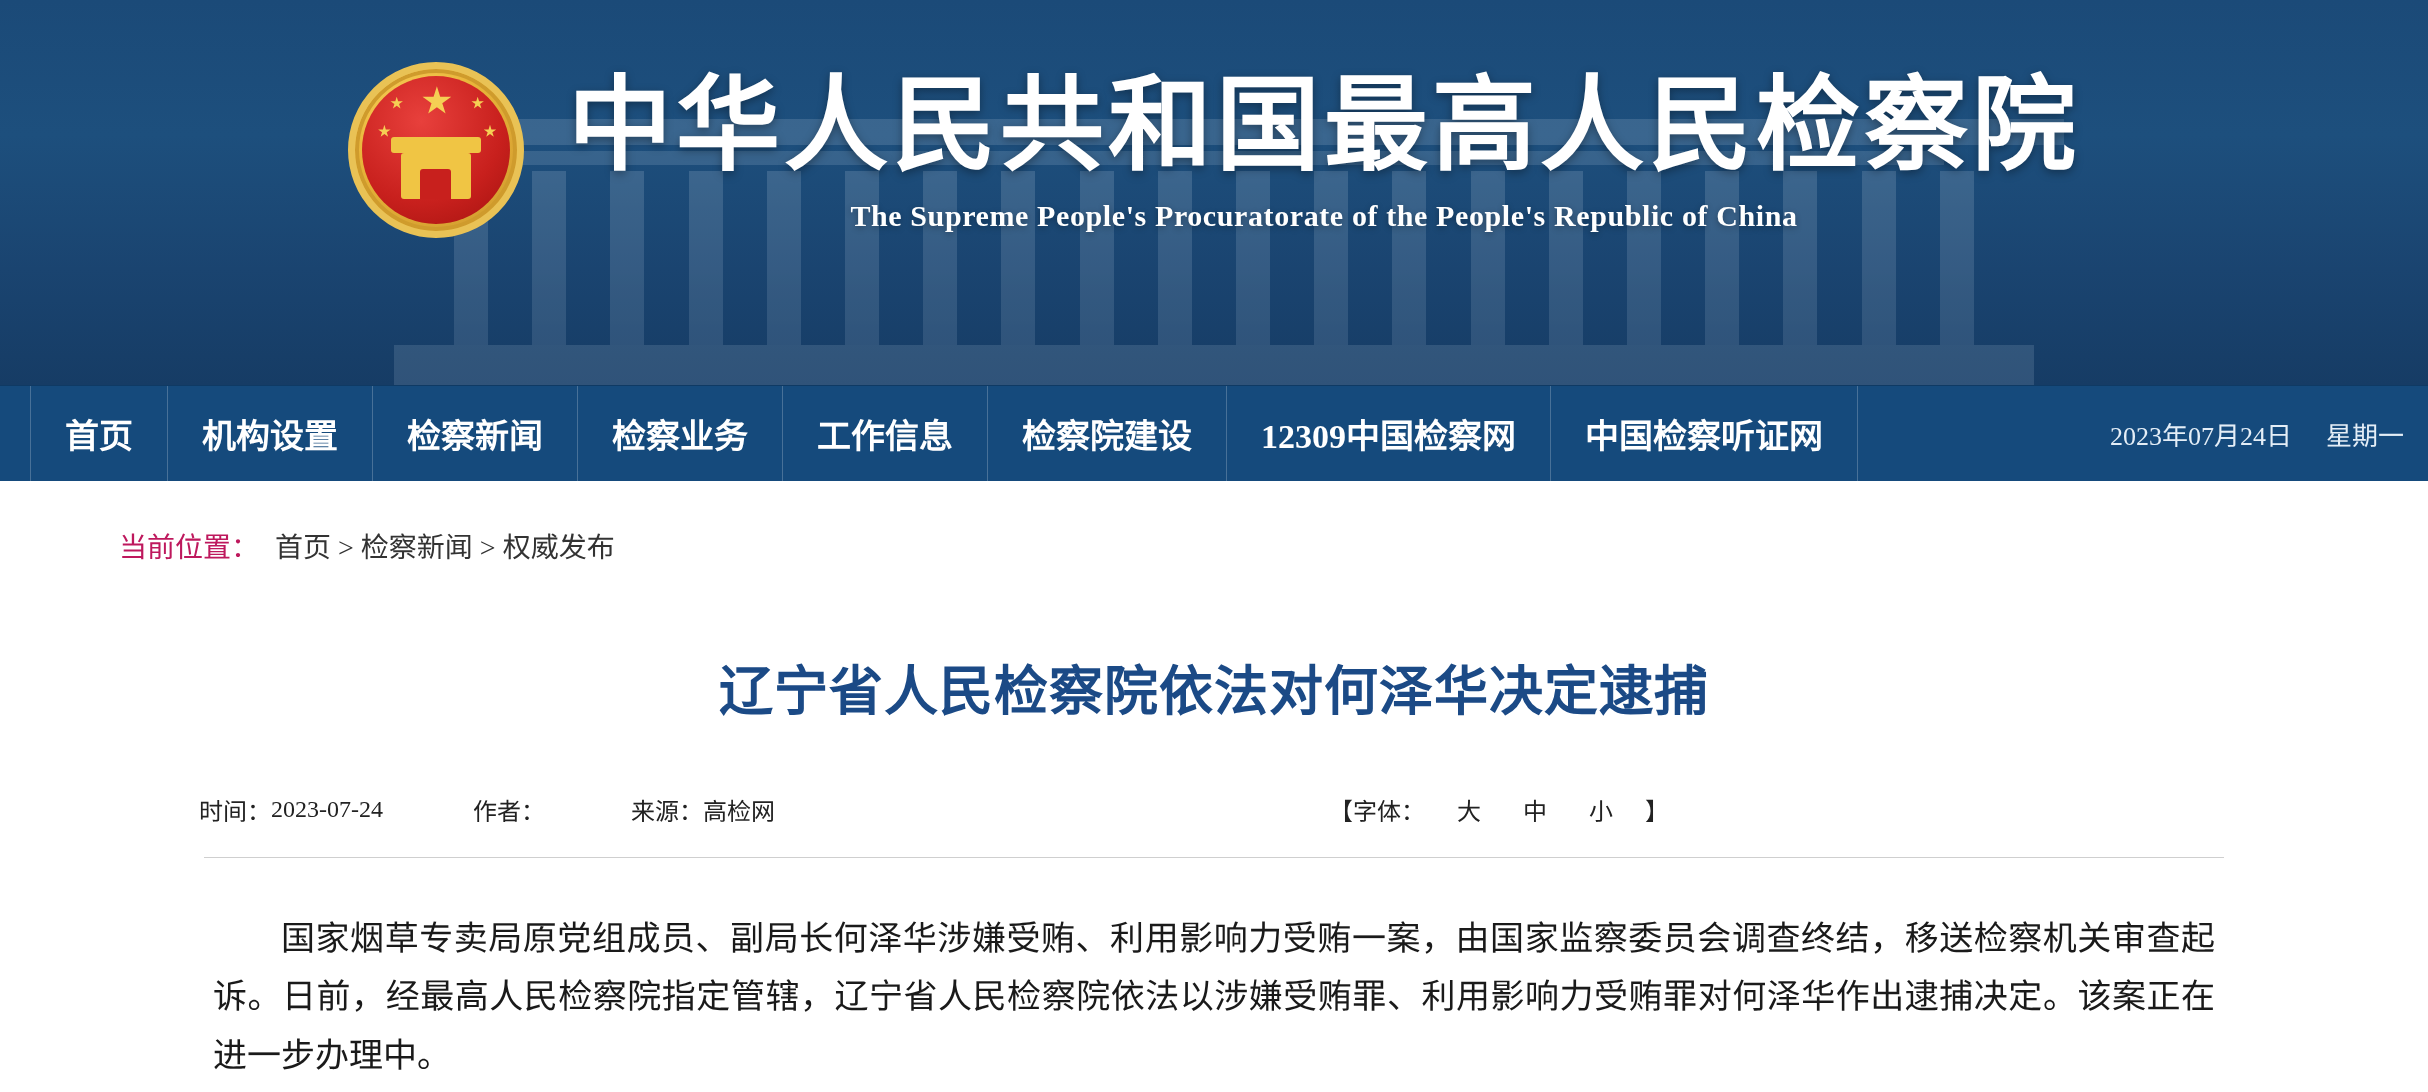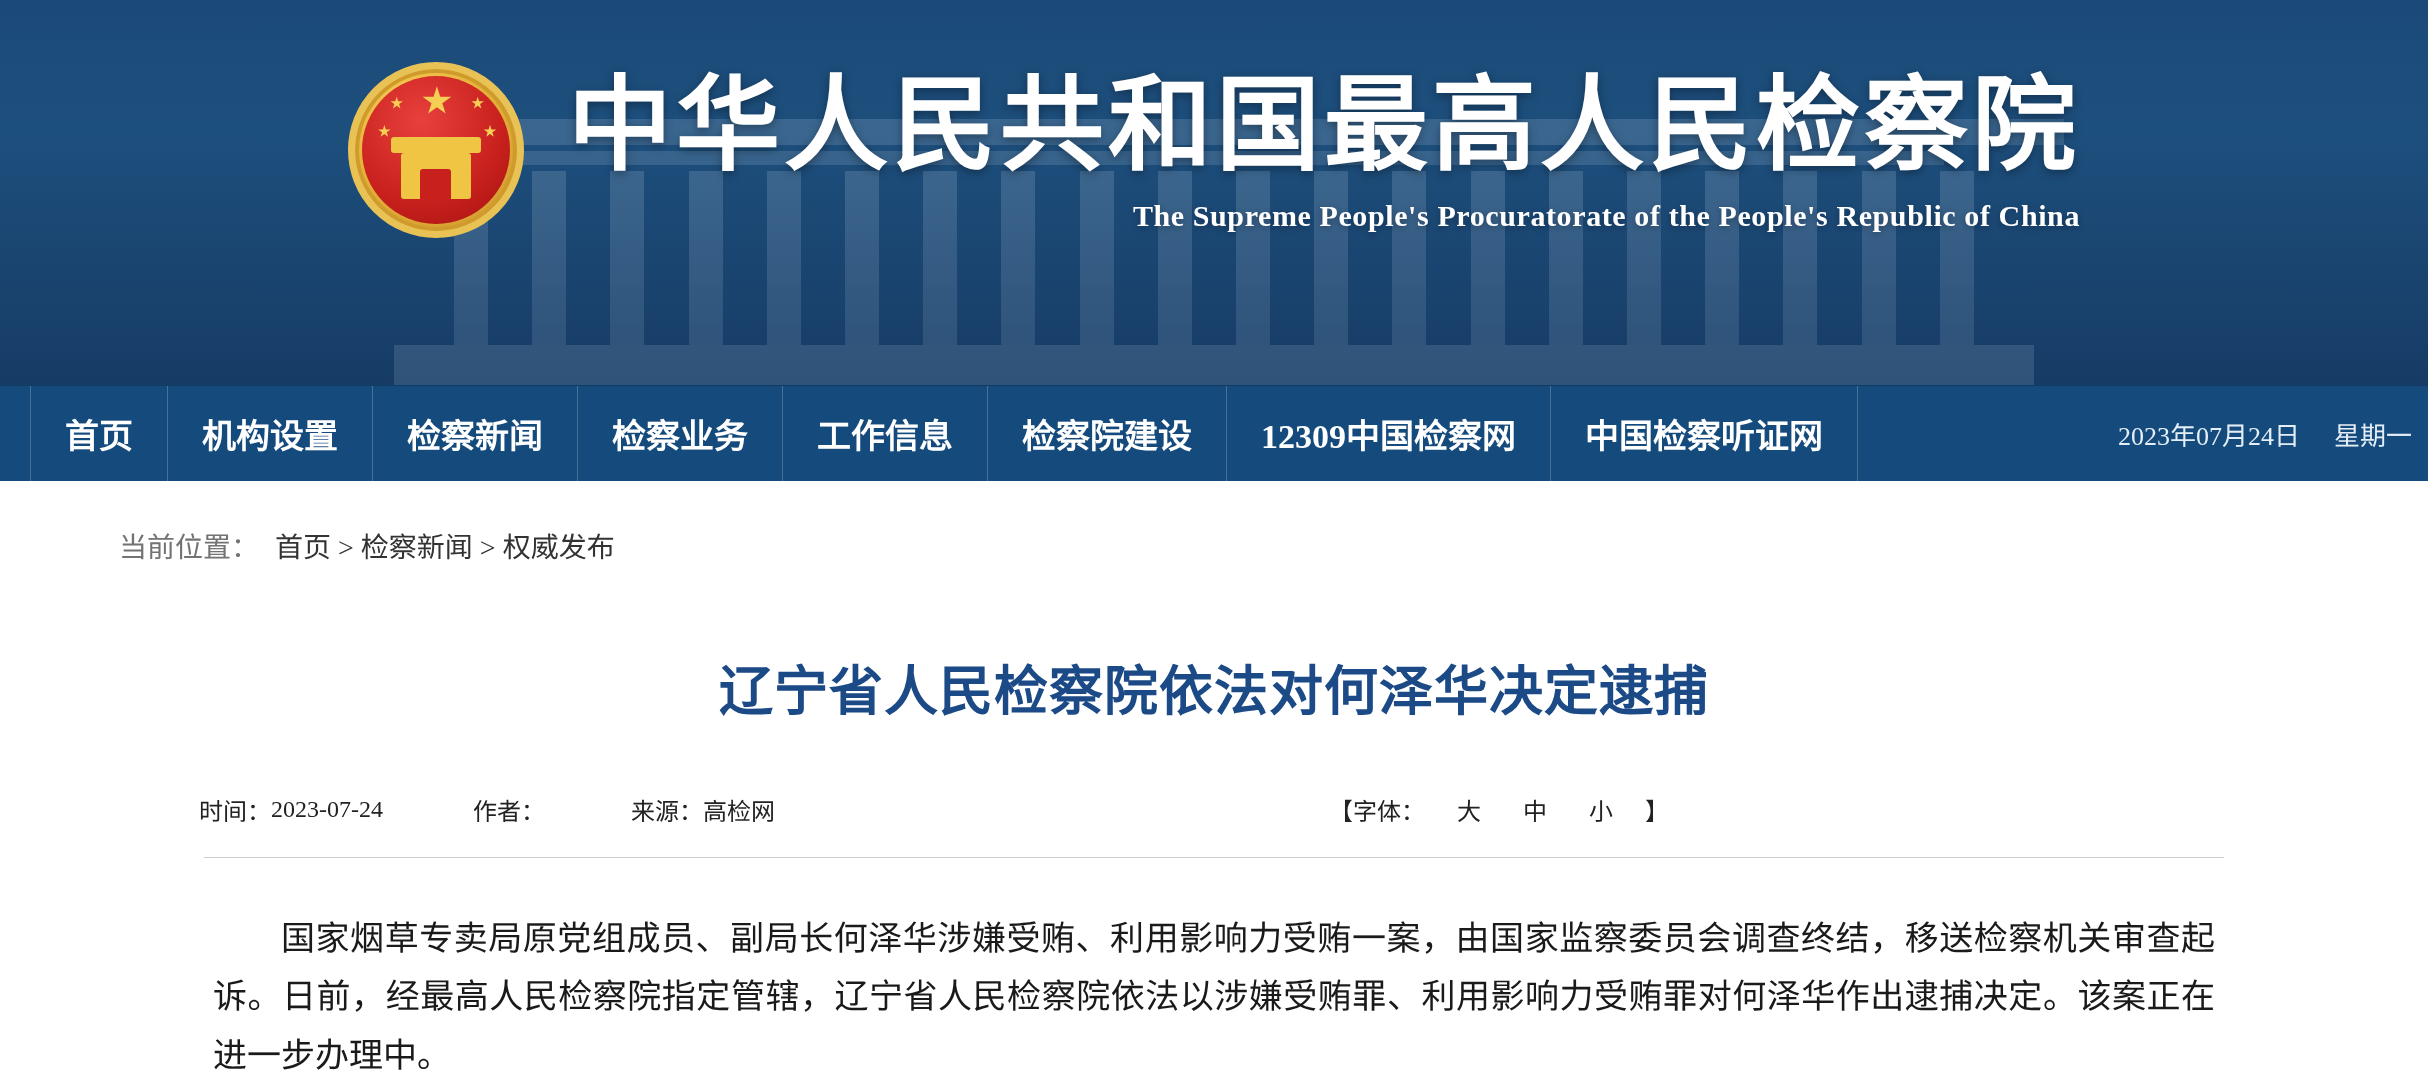--- a/index.html
+++ b/index.html
@@ -154,21 +154,20 @@
     white-space: nowrap;
   }
   .title-en {
     color: #ffffff;
     font-size: 30px;
     font-weight: 700;
     letter-spacing: .6px;
     margin-top: 16px;
     white-space: nowrap;
     text-shadow: 0 2px 6px rgba(0,0,0,.3);
-    text-align: right;
   }
 
   
   .navbar {
     width: 2428px;
     height: 96px;
     background: #154a7c;
     display: flex;
     align-items: stretch;
     border-top: 1px solid #0f3a64;
@@ -185,21 +184,21 @@
     border-right: 1px solid rgba(255,255,255,.22);
     cursor: pointer;
     font-family: "Liberation Serif", "DejaVu Serif", serif;
   }
   .navbar .nav-item:first-child { border-left: 1px solid rgba(255,255,255,.22); margin-left: 30px; }
   .navbar .nav-date {
     margin-left: auto;
     display: flex;
     align-items: center;
     gap: 34px;
-    padding-right: 16px;
+    padding-right: 24px;
     color: #e4eef7;
     font-size: 26px;
     white-space: nowrap;
   }
 
   
   .breadcrumb-wrap {
     width: 2428px;
     padding: 44px 0 0 0;
     background: #ffffff;
@@ -207,21 +206,21 @@
   .breadcrumb {
     margin: 0 auto;
     width: 2250px;
     font-size: 28px;
     color: #333333;
     display: flex;
     align-items: center;
     gap: 16px;
     padding-left: 30px;
   }
-  .breadcrumb .bc-label { color: #737373; }
+  .breadcrumb .bc-label { color: #be185d; }
   .breadcrumb .bc-path { color: #333; text-align: center; }
   .breadcrumb .bc-path a { color: #333; text-decoration: none; cursor: pointer; }
 
   
   .article {
     margin: 0 auto;
     width: 2090px;
     padding: 0 0 40px 0;
   }
   .headline {

